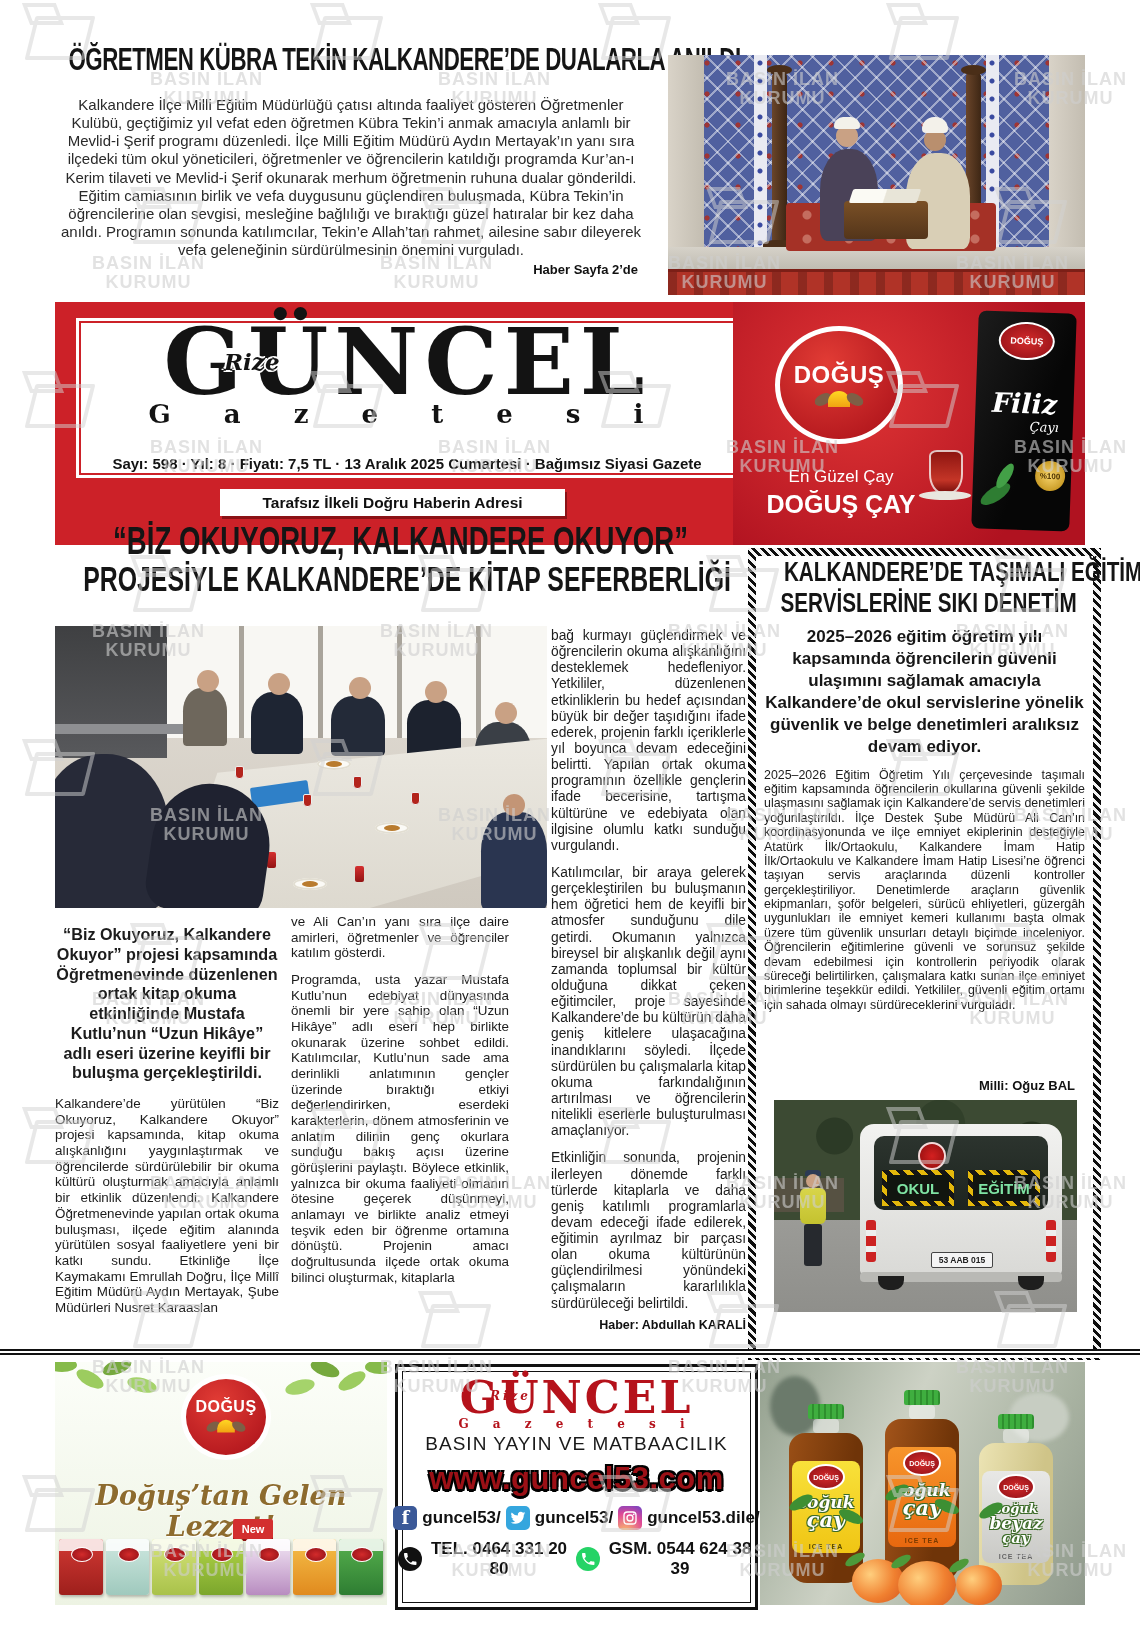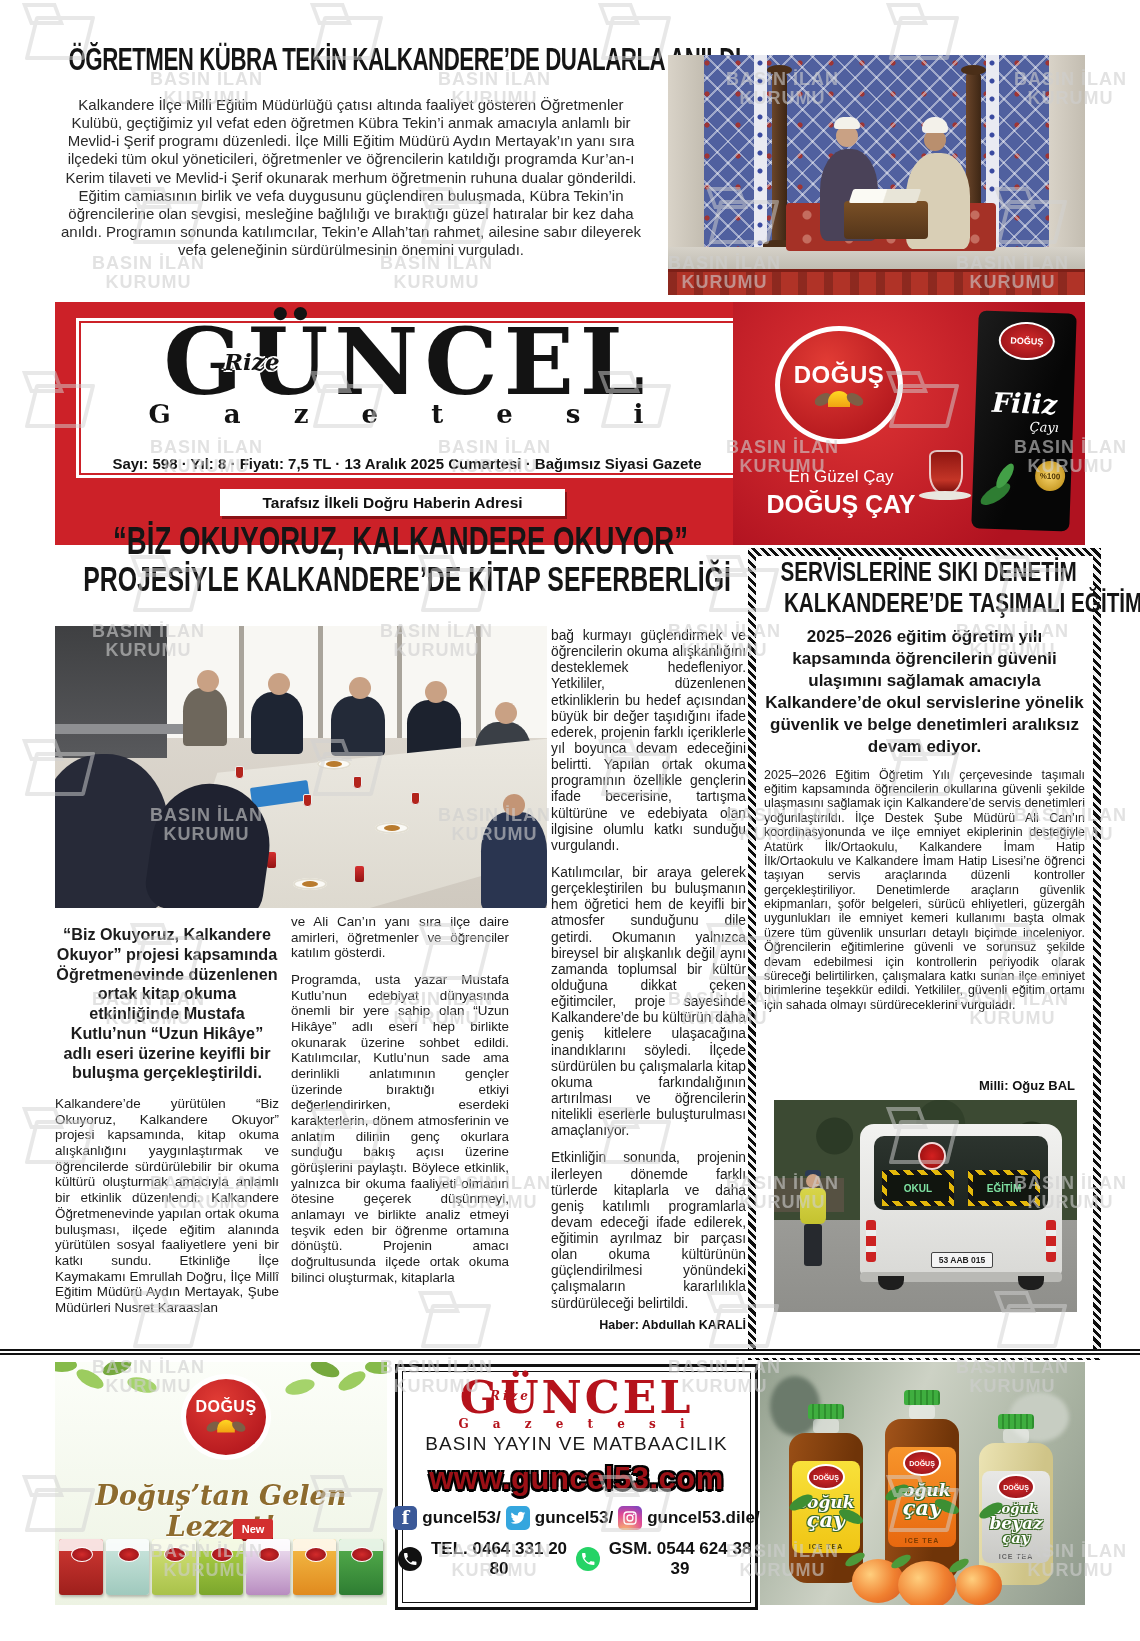--- a/index.html
+++ b/index.html
@@ -119,21 +119,21 @@
   
   #van-photo{position:absolute;left:10px;top:542px;width:303px;height:212px;overflow:hidden;
       background:linear-gradient(#46543b,#3c4a33 55%,#9b9b97 56%,#8f8f8b);}
   #van-photo .foliage{position:absolute;left:0;top:0;width:100%;height:120px;
       background:radial-gradient(circle at 20% 30%, #2c3a26 18px, transparent 19px),
                  radial-gradient(circle at 55% 20%, #31402a 24px, transparent 25px),
                  radial-gradient(circle at 85% 35%, #26331f 20px, transparent 21px),#3c4a33;}
   #van{position:absolute;left:86px;top:24px;width:202px;height:152px;background:linear-gradient(#f2f2f0,#d9d9d6);border-radius:14px 16px 6px 6px;}
   #van .win{position:absolute;left:14px;top:12px;width:174px;height:74px;background:linear-gradient(#2c342e,#1d241f);border-radius:10px;}
   .van-sign{position:absolute;top:34px;width:62px;height:26px;background:#11150f;display:flex;align-items:center;justify-content:center;
-      font-weight:bold;font-size:10px;color:#7fe3a3;border:5px solid;border-image:repeating-linear-gradient(45deg,#e4b80b 0 5px,#151515 5px 10px) 5;}
+      font-weight:bold;font-size:15px;color:#7fe3a3;border:5px solid;border-image:repeating-linear-gradient(45deg,#e4b80b 0 5px,#151515 5px 10px) 5;}
   #van .dur{position:absolute;left:44px;top:6px;width:24px;height:24px;border-radius:50%;background:radial-gradient(#d42020,#8e0e0e);border:2px solid #f5d9d9;}
   .tail{position:absolute;top:96px;width:10px;height:42px;background:repeating-linear-gradient(#c22 0 10px,#eee 10px 16px);border-radius:3px;}
   #van .plate{position:absolute;left:71px;top:128px;width:60px;height:14px;background:#f4f4f4;border:1px solid #444;border-radius:2px;
       font-size:8.5px;font-weight:bold;color:#222;display:flex;align-items:center;justify-content:center;box-shadow:none;}
   #van .bumper{position:absolute;left:0;bottom:-6px;width:100%;height:10px;background:#b9b9b5;border-radius:4px;}
   .wheel{position:absolute;bottom:-14px;width:26px;height:14px;background:#1e1e1e;border-radius:0 0 10px 10px;}
   #officer{position:absolute;left:24px;top:74px;width:30px;height:94px;}
   #officer .o-head{position:absolute;left:8px;top:0;width:14px;height:14px;border-radius:50%;background:#caa184;}
   #officer .o-cap{position:absolute;left:7px;top:-4px;width:16px;height:6px;border-radius:4px 4px 0 0;background:#2b3a55;}
   #officer .o-body{position:absolute;left:2px;top:14px;width:26px;height:36px;border-radius:6px;background:linear-gradient(#d8d54a,#c4c22f);}
@@ -195,20 +195,21 @@
   .peach i{position:absolute;left:-8px;top:-4px;width:22px;height:9px;background:#4d9a3a;border-radius:50%;transform:rotate(-30deg);display:block;}
 </style>
 </head>
 <body>
 
 <div id="page">
 
   <div id="top-article">
     <div class="hl"><span class="cond">ÖĞRETMEN KÜBRA TEKİN KALKANDERE’DE DUALARLA ANILDI</span></div>
     <div class="body">Kalkandere İlçe Milli Eğitim Müdürlüğü çatısı altında faaliyet gösteren Öğretmenler Kulübü, geçtiğimiz yıl vefat eden öğretmen Kübra Tekin’i anmak amacıyla anlamlı bir Mevlid-i Şerif programı düzenledi. İlçe Milli Eğitim Müdürü Aydın Mertayak’ın yanı sıra ilçedeki tüm okul yöneticileri, öğretmenler ve öğrencilerin katıldığı programda Kur’an-ı Kerim tilaveti ve Mevlid-i Şerif okunarak merhum öğretmenin ruhuna dualar gönderildi. Eğitim camiasının birlik ve vefa duygusunu güçlendiren buluşmada, Kübra Tekin’in öğrencilerine olan sevgisi, mesleğine bağlılığı ve bıraktığı güzel hatıralar bir kez daha anıldı. Programın sonunda katılımcılar, Tekin’e Allah’tan rahmet, ailesine sabır dileyerek vefa geleneğinin sürdürülmesinin önemini vurguladı.</div>
+    <div class="more">Haber Sayfa 2’de</div>
   </div>
 
   <div id="mosque">
     <div class="pillar" style="left:0"></div>
     <div class="pillar" style="right:0"></div>
     <div class="panel" style="left:86px"></div>
     <div class="panel" style="right:86px"></div>
     <div class="stand" style="left:104px;top:18px"></div>
     <div class="stand" style="right:104px;top:18px"></div>
     <div class="floor"></div>
@@ -307,22 +308,22 @@
   </div>
   <div id="col3" class="col">
     <p class="jtext">bağ kurmayı güçlendirmek ve öğrencilerin okuma alışkanlığını desteklemek hedefleniyor. Yetkililer, düzenlenen etkinliklerin bu hedef açısından büyük bir değer taşıdığını ifade ederek, projenin farklı içeriklerle yıl boyunca devam edeceğini belirtti. Yapılan ortak okuma programının özellikle gençlerin ifade becerisine, tartışma kültürüne ve edebiyata olan ilgisine olumlu katkı sunduğu vurgulandı.</p>
     <p class="jtext">Katılımcılar, bir araya gelerek gerçekleştirilen bu buluşmanın hem öğretici hem de keyifli bir atmosfer sunduğunu dile getirdi. Okumanın yalnızca bireysel bir alışkanlık değil aynı zamanda toplumsal bir kültür olduğuna dikkat çeken eğitimciler, proje sayesinde Kalkandere’de bu kültürün daha geniş kitlelere ulaşacağına inandıklarını söyledi. İlçede sürdürülen bu çalışmalarla kitap okuma farkındalığının artırılması ve öğrencilerin nitelikli eserlerle buluşturulması amaçlanıyor.</p>
     <p class="jtext">Etkinliğin sonunda, projenin ilerleyen dönemde farklı türlerde kitaplarla ve daha geniş katılımlı programlarla devam edeceği ifade edilerek, eğitimin ayrılmaz bir parçası olan okuma kültürünün güçlendirilmesi yönündeki çalışmaların kararlılıkla sürdürüleceği belirtildi.</p>
   </div>
   <div id="main-byline">Haber: Abdullah KARALİ</div>
 
   <div id="side-box">
     <div class="inner">
+      <div class="hl"><span class="cond">KALKANDERE’DE TAŞIMALI EĞİTİM</span></div>
       <div class="hl"><span class="cond">SERVİSLERİNE SIKI DENETİM</span></div>
-      <div class="hl"><span class="cond">KALKANDERE’DE TAŞIMALI EĞİTİM</span></div>
       <div class="lead">2025–2026 eğitim öğretim yılı kapsamında öğrencilerin güvenli ulaşımını sağlamak amacıyla Kalkandere’de okul servislerine yönelik güvenlik ve belge denetimleri aralıksız devam ediyor.</div>
       <div class="body jtext">2025–2026 Eğitim Öğretim Yılı çerçevesinde taşımalı eğitim kapsamında öğrencilerin okullarına güvenli şekilde ulaşmasını sağlamak için Kalkandere’de servis denetimleri yoğunlaştırıldı. İlçe Destek Şube Müdürü Ali Can’ın koordinasyonunda ve ilçe emniyet ekiplerinin desteğiyle Atatürk İlk/Ortaokulu, Kalkandere İmam Hatip İlk/Ortaokulu ve Kalkandere İmam Hatip Lisesi’ne öğrenci taşıyan servis araçlarında düzenli kontroller gerçekleştiriliyor. Denetimlerde araçların güvenlik ekipmanları, şoför belgeleri, sürücü ehliyetleri, güzergâh uygunlukları ile emniyet kemeri kullanımı başta olmak üzere tüm güvenlik unsurları detaylı biçimde inceleniyor. Öğrencilerin eğitimlerine güvenli ve sorunsuz şekilde devam edebilmesi için kontrollerin periyodik olarak süreceği belirtilirken, çalışmalara katkı sunan ilçe emniyet birimlerine teşekkür edildi. Yetkililer, güvenli eğitim ortamı için sahada olmayı sürdüreceklerini vurguladı.</div>
       <div id="side-byline">Milli: Oğuz BAL</div>
 
       <div id="van-photo">
         <div class="foliage"></div>
         <div class="stall"></div>
         <div id="van">
           <div class="win">
             <div class="van-sign" style="left:8px">OKUL</div>

